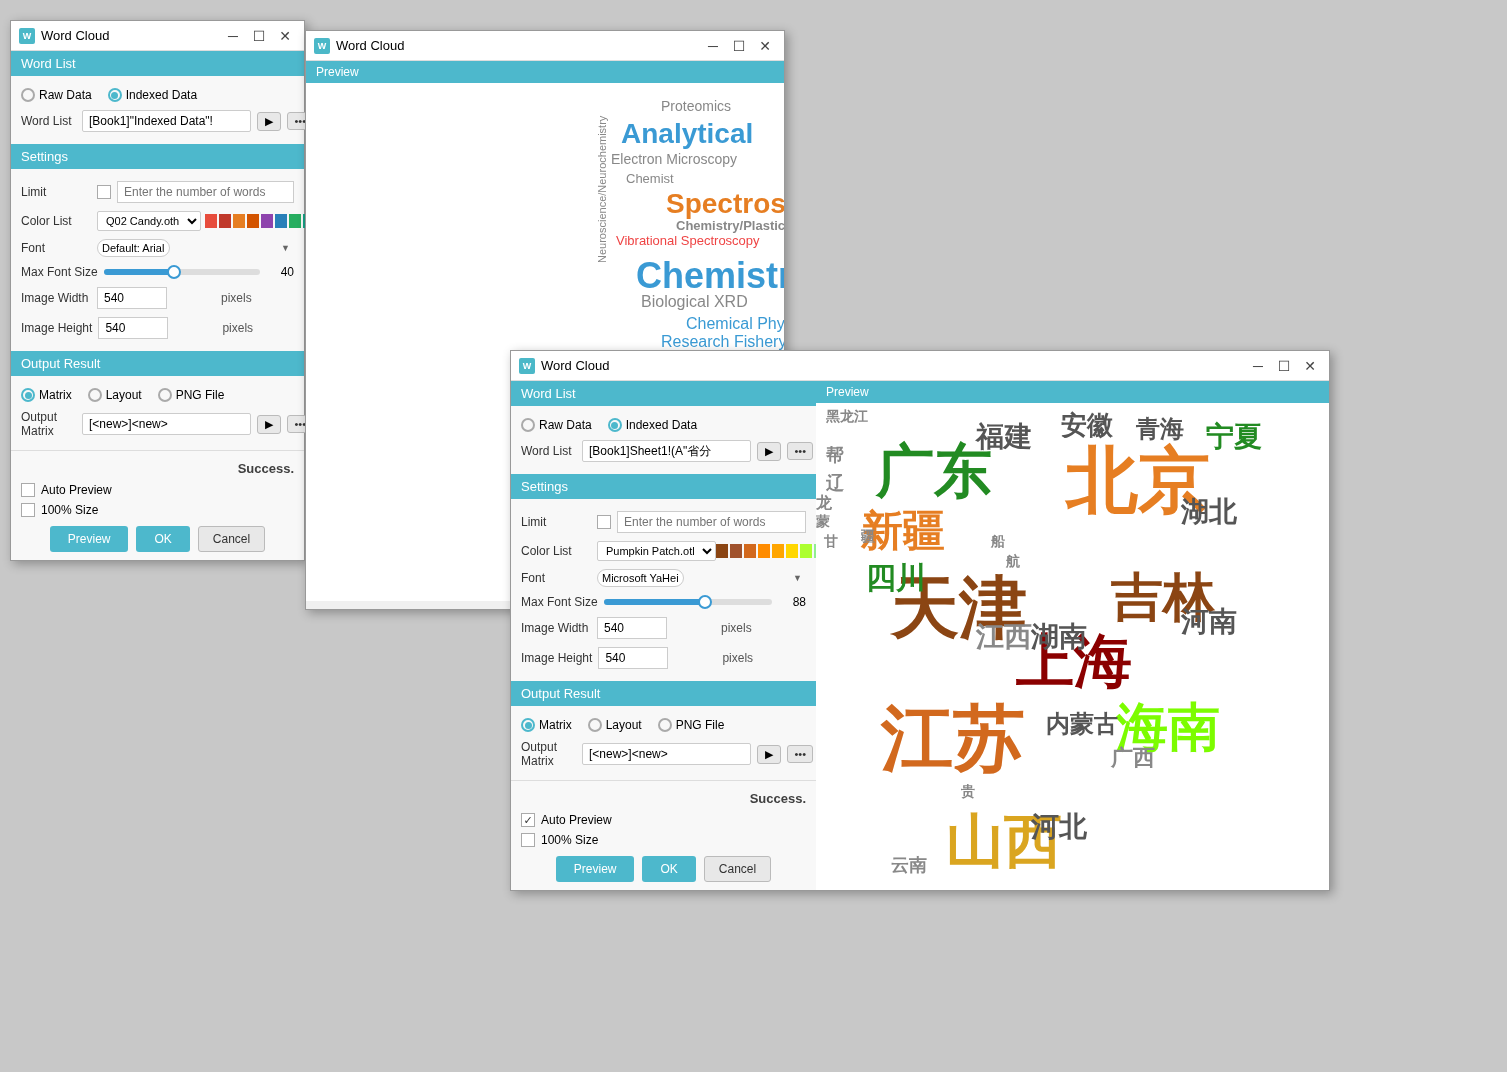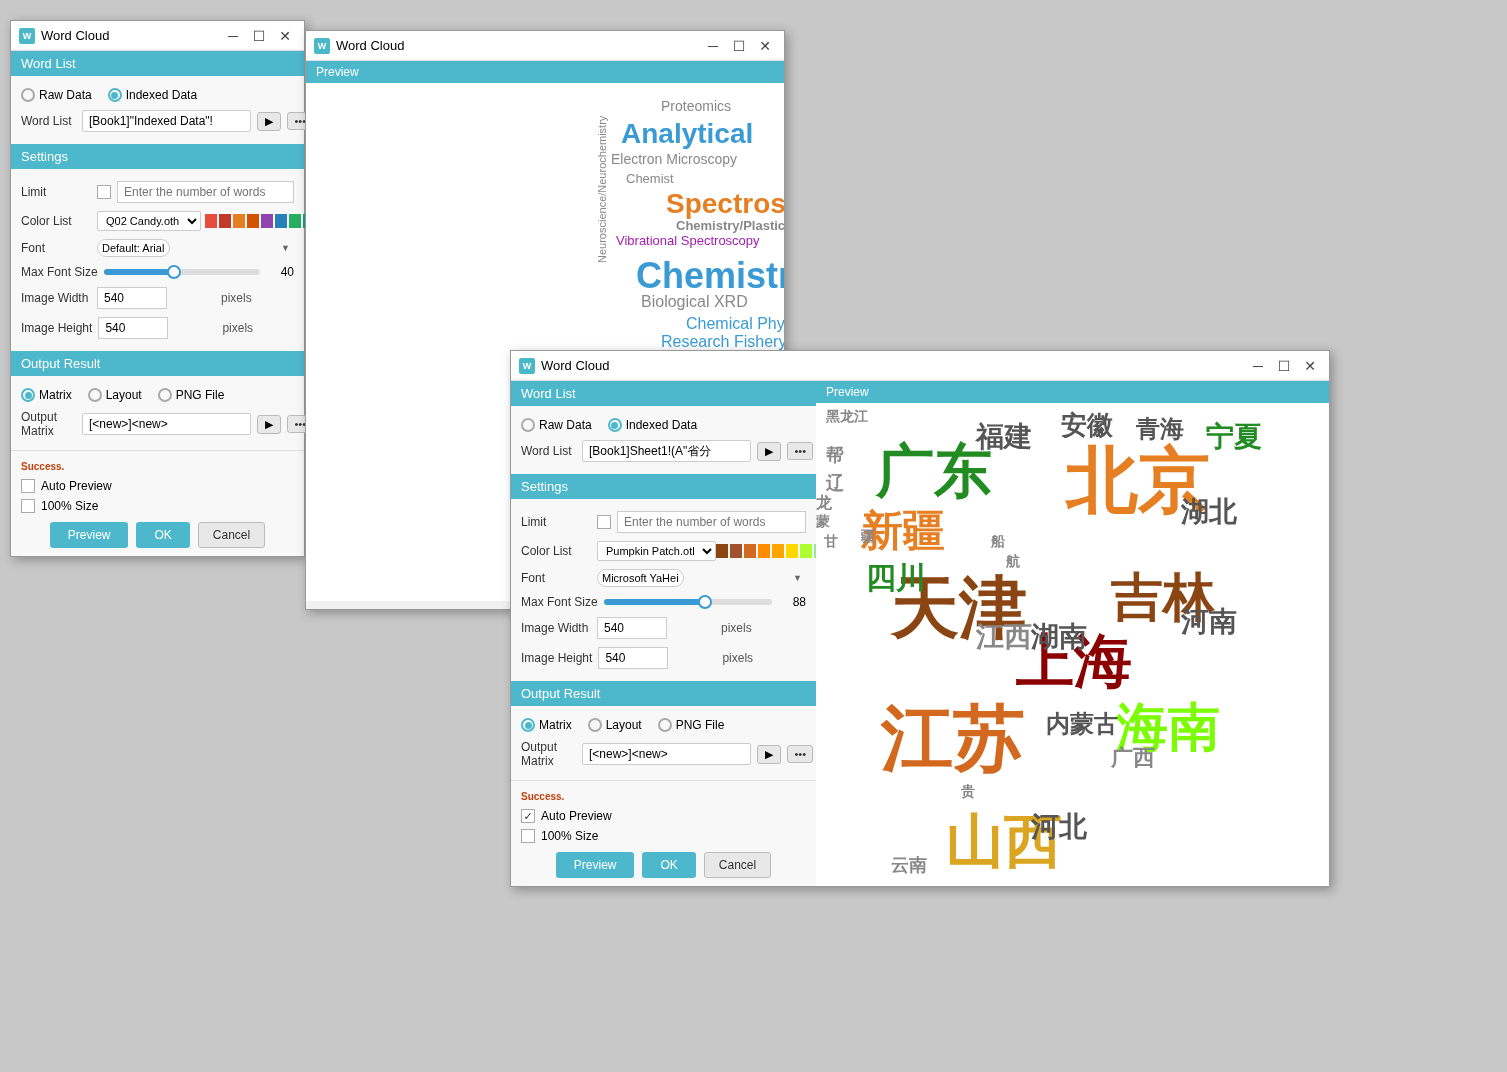--- a/index.html
+++ b/index.html
@@ -219,23 +219,24 @@
       padding: 4px 0;
     }
 
     
     .bottom-bar {
       padding: 8px 10px;
       background: #f8f8f8;
       border-top: 1px solid #ddd;
     }
     .success-text {
-      color: #c2410c;
+      color: #404040;
       font-weight: bold;
-      font-size: 10px;
+      font-size: 13px;
+      text-align: right;
       padding: 2px 0 4px;
     }
     .checkbox-row {
       display: flex; align-items: center; gap: 6px;
       padding: 3px 0;
     }
     .action-buttons {
       display: flex; gap: 8px; justify-content: center;
       padding-top: 6px;
     }
@@ -466,21 +467,21 @@
   </div>
   <div class="preview-area" style="height:calc(100% - 60px);text-align:right;">
     <div class="word-cloud" id="wc1">
 
     <span class="wc-word" style="left: 355px; top: 15px; font-size: 14px; color: rgb(136, 136, 136); font-weight: normal;">Proteomics</span>
         <span class="wc-word" style="left: 315px; top: 35px; font-size: 28px; color: rgb(58, 154, 212); font-weight: bold;">Analytical</span>
         <span class="wc-word" style="left: 305px; top: 68px; font-size: 14px; color: rgb(136, 136, 136); font-weight: normal;">Electron Microscopy</span>
         <span class="wc-word" style="left: 320px; top: 88px; font-size: 13px; color: rgb(136, 136, 136); font-weight: normal;">Chemist</span>
         <span class="wc-word" style="left: 360px; top: 105px; font-size: 28px; color: rgb(230, 126, 34); font-weight: bold;">Spectroscopy</span>
         <span class="wc-word" style="left: 370px; top: 135px; font-size: 13px; color: rgb(136, 136, 136); font-weight: bold;">Chemistry/Plastics</span>
-        <span class="wc-word" style="left: 310px; top: 150px; font-size: 13px; color: #a21caf; font-weight: normal;">Vibrational Spectroscopy</span>
+        <span class="wc-word" style="left: 310px; top: 150px; font-size: 13px; color: #ef4444; font-weight: normal;">Vibrational Spectroscopy</span>
         <span class="wc-word" style="left: 330px; top: 172px; font-size: 36px; color: rgb(58, 154, 212); font-weight: bold;">Chemistry</span>
         <span class="wc-word" style="left: 335px; top: 210px; font-size: 16px; color: rgb(136, 136, 136); font-weight: normal;">Biological XRD</span>
         <span class="wc-word" style="left: 380px; top: 232px; font-size: 16px; color: rgb(58, 154, 212); font-weight: normal;">Chemical Physics</span>
         <span class="wc-word" style="left: 355px; top: 250px; font-size: 16px; color: rgb(58, 154, 212); font-weight: normal;">Research Fishery Biology</span>
         <span class="wc-word" style="left: 320px; top: 270px; font-size: 13px; color: rgb(136, 136, 136); font-weight: normal;">Research Engineer</span>
         <span class="wc-word" style="left: 337px; top: 290px; font-size: 16px; color: rgb(58, 154, 212); font-weight: normal;">Optics</span>
         <span class="wc-word" style="left: 390px; top: 278px; font-size: 36px; color: rgb(68, 68, 68); font-weight: bold;">IT</span>
         <span class="wc-word" style="left: 300px; top: 310px; font-size: 26px; color: rgb(231, 76, 60); font-weight: bold;">Skeletal Biology</span>
         <span class="wc-word" style="left: 335px; top: 340px; font-size: 14px; color: rgb(136, 136, 136); font-weight: normal;">Basic Science Research</span>
         <span class="wc-word" style="left: 295px; top: 360px; font-size: 34px; color: rgb(58, 154, 212); font-weight: bold;">Physics</span>

